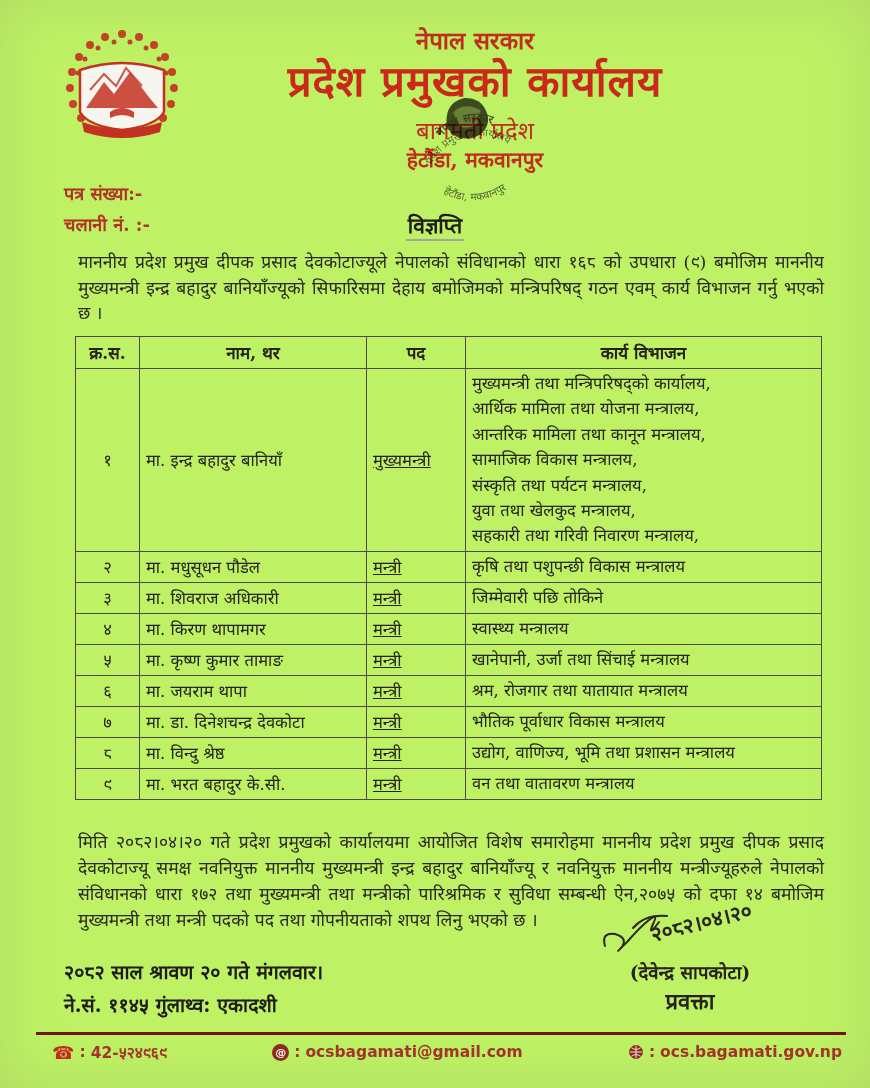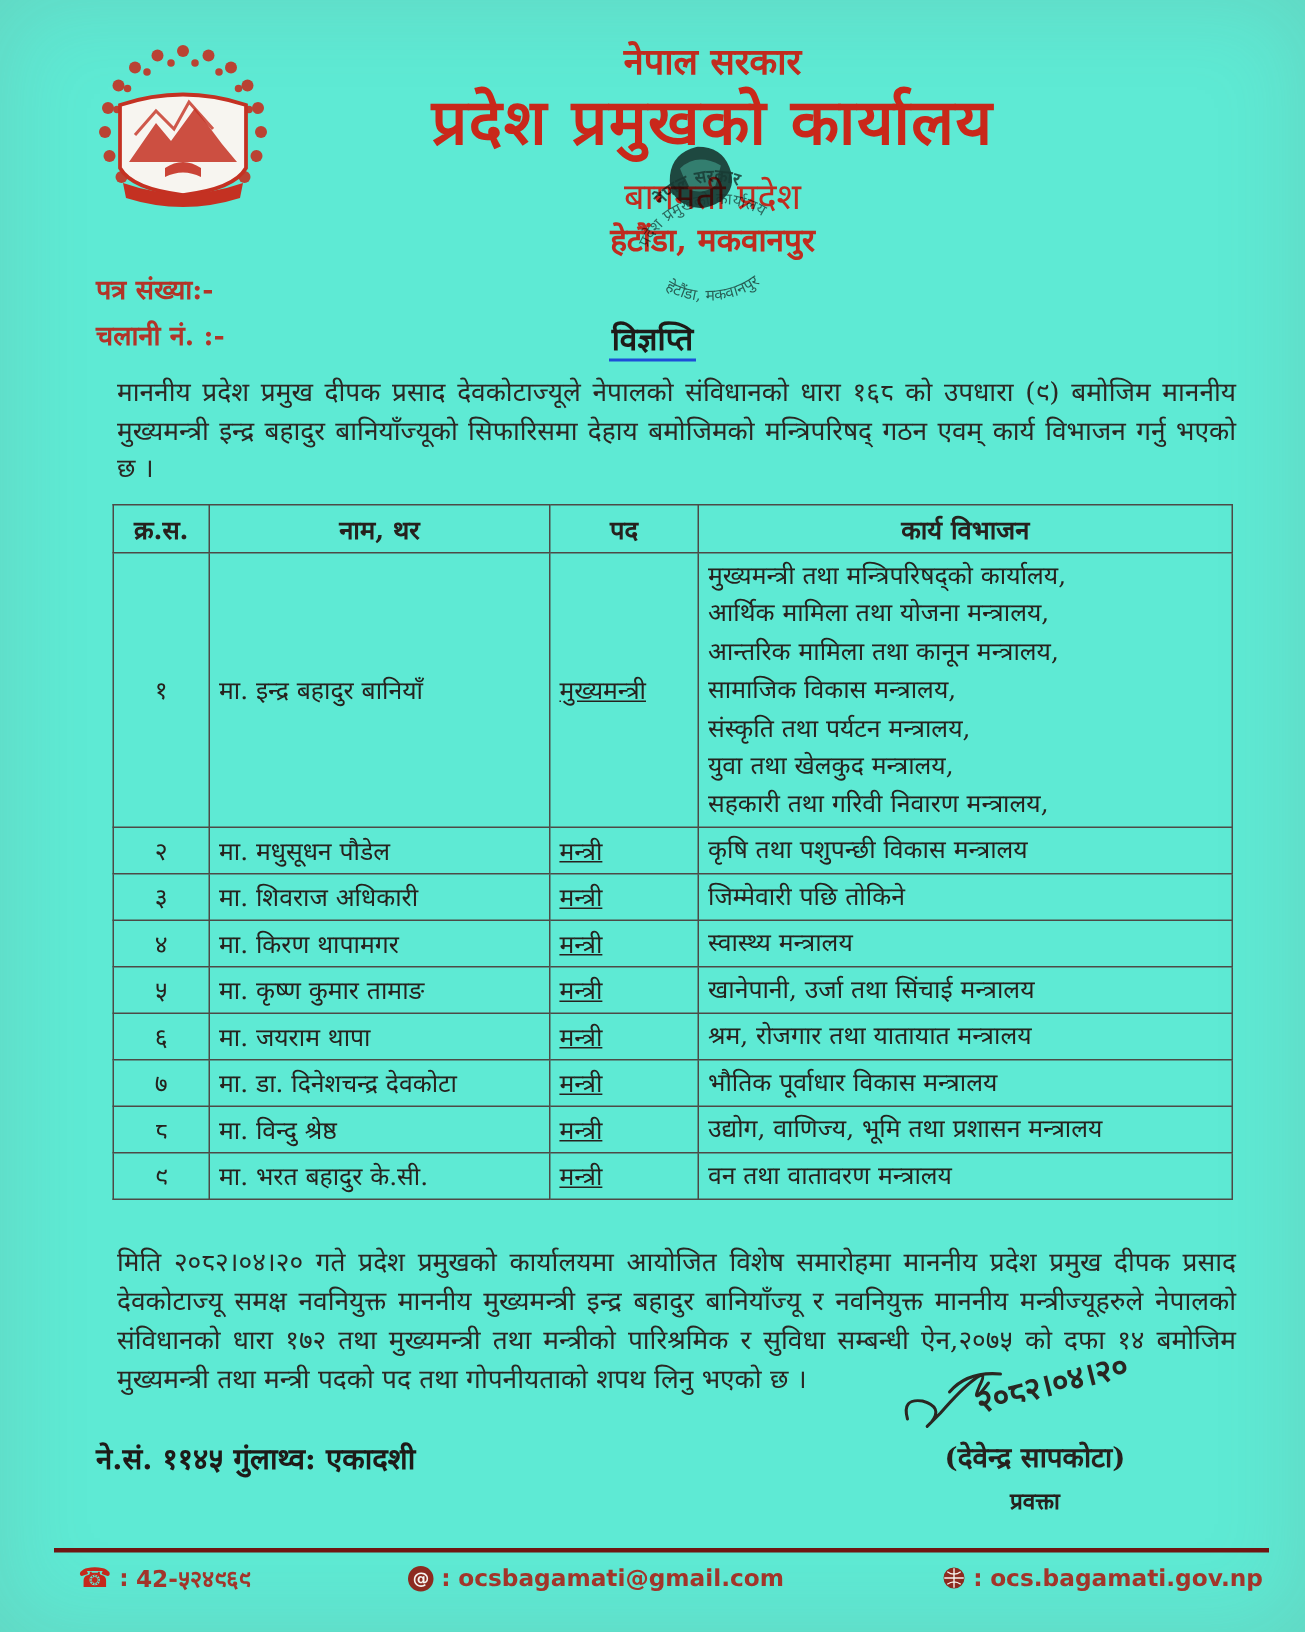--- a/index.html
+++ b/index.html
@@ -1,33 +1,33 @@
 <!DOCTYPE html>
 <html lang="ne"><head>
 <meta charset="utf-8">
 <style>
   html,body{margin:0;padding:0;}
   body{background:#dedcd6;font-family:"DejaVu Serif","Liberation Serif",serif;}
-  .page{position:relative;width:870px;height:1088px;margin:0 auto;background:#5eead4;
+  .page{position:relative;width:870px;height:1088px;margin:0 auto;background:#bef264;
         box-shadow:inset 0 0 60px rgba(120,115,105,.18);overflow:hidden;color:#26221e;}
 
   
   .emblem{position:absolute;left:60px;top:26px;width:124px;height:124px;}
   .head-center{position:absolute;left:120px;right:40px;top:26px;text-align:center;}
   .gov-line{font-size:24px;font-weight:bold;color:#c02c1f;line-height:30px;}
   .office-line{font-size:42px;font-weight:bold;color:#c9281a;line-height:52px;letter-spacing:1px;}
   .province-line{font-size:24px;font-weight:normal;color:#c02c1f;line-height:30px;margin-top:8px;}
   .location-line{font-size:21px;font-weight:bold;color:#c02c1f;line-height:28px;}
   .stamp{position:absolute;left:396px;top:92px;width:150px;height:118px;opacity:.85;
          mix-blend-mode:multiply;pointer-events:none;}
 
   .meta{position:absolute;left:64px;top:178px;font-size:18px;font-weight:bold;color:#b23428;line-height:31px;}
   .notice-title{position:absolute;left:0;right:0;top:211px;text-align:center;font-size:21px;
                 font-weight:bold;color:#1e1b18;}
-  .notice-title span{border-bottom:2px solid #1d4ed8;padding:0 2px 1px;}
+  .notice-title span{border-bottom:2px solid #a3a3a3;padding:0 2px 1px;}
 
   
   .para{position:absolute;left:78px;right:46px;font-size:17.5px;line-height:25.5px;
         text-align:justify;color:#2b2username username2723;color:#2b2723;}
   .para1{top:250px;}
   .para2{top:786px;line-height:26px;margin-top:43px;}
 
   
   .cab-table{position:absolute;left:75px;top:336px;width:747px;border-collapse:collapse;
              font-size:16.5px;color:#26221e;table-layout:fixed;}
@@ -38,21 +38,21 @@
   .c-name{padding-left:12px;}
   .c-post{padding-left:8px;text-decoration:underline;}
   .c-port{padding-left:18px;}
   .port-line{line-height:25.4px;white-space:nowrap;}
   .cab-table tr.short td{height:26px;}
 
   
   .sign-block{position:absolute;left:560px;top:898px;width:260px;text-align:center;}
   .scribble{width:230px;height:62px;display:block;margin:0 auto;}
   .sign-name{font-size:18.5px;font-weight:bold;line-height:26px;}
-  .sign-post{font-size:15px;font-weight:bold;line-height:30px;}
+  .sign-post{font-size:22px;font-weight:bold;line-height:30px;}
 
   .date-block{position:absolute;left:64px;top:956px;font-size:19.5px;font-weight:bold;
               color:#1e1b18;line-height:33px;}
 
   
   .footer-rule{position:absolute;left:36px;right:24px;top:1032px;border-top:3px solid #701512;}
   .footer{position:absolute;left:52px;right:28px;top:1041px;display:flex;
           justify-content:space-between;align-items:center;
           font-family:"DejaVu Sans","Liberation Sans",sans-serif;
           font-weight:bold;font-size:15.5px;color:#a2352a;}
@@ -254,20 +254,21 @@
         <path d="M30 48 Q26 34 40 36 Q54 40 46 50 Q38 58 52 44 Q66 28 74 22 Q84 14 78 26 Q72 40 84 24"></path>
         <path d="M58 30 Q70 16 92 18"></path>
       </g>
       <text x="78" y="44" transform="rotate(-14 78 44)" font-size="21" fill="#2a2722" style="font-family:'DejaVu Serif',serif;font-weight:bold">२०८२।०४।२०</text>
     </svg>
     <div class="sign-name">(देवेन्द्र सापकोटा)</div>
     <div class="sign-post">प्रवक्ता</div>
   </div>
 
   <div class="date-block">
+    <div>२०८२ साल श्रावण २० गते मंगलवार।</div>
     <div>ने.सं. ११४५ गुंलाथ्व: एकादशी</div>
   </div>
 
   <div class="footer-rule"></div>
   <div class="footer">
     <div class="f-item">
       <span class="phone-glyph">☎︎</span>
       <span>:</span>
       <span>42-५२४९६९</span>
     </div>

